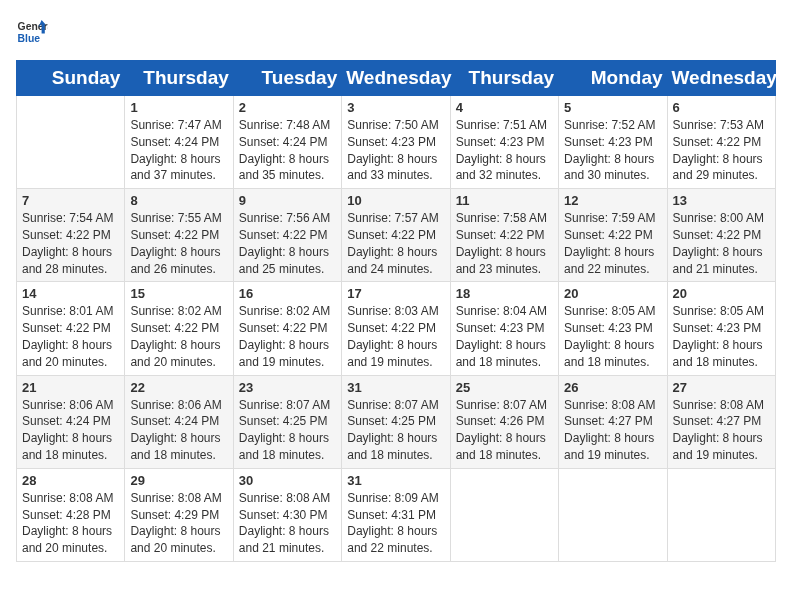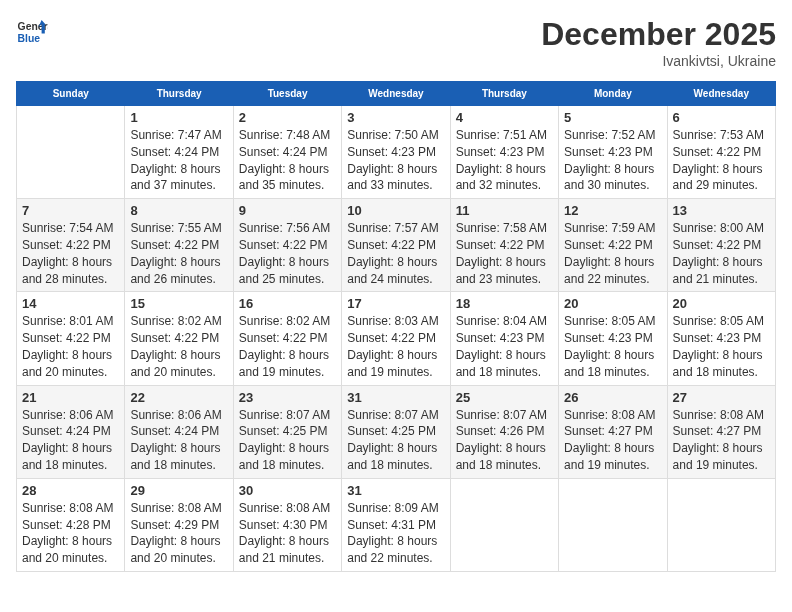--- a/index.html
+++ b/index.html
@@ -38,24 +38,24 @@
       color: #555;
     }
     table {
       width: 100%;
       border-collapse: collapse;
       table-layout: fixed;
     }
     thead th {
       background: #1a5fb4;
       color: #fff;
-      font-size: 10px;
+      font-size: 19px;
       font-weight: bold;
       padding: 6px 4px;
-      text-align: center;
+      text-align: right;
       border: 1px solid #1a5fb4;
     }
     tbody td {
       border: 1px solid #ddd;
       vertical-align: top;
       padding: 4px 5px;
       font-size: 10px;
       color: #333;
       height: 85px;
     }
@@ -82,24 +82,20 @@
 </head>
 <body>
 
 <div class="header">
   <div class="logo">
     <svg class="logo-icon" viewBox="0 0 40 40" xmlns="http://www.w3.org/2000/svg">
       <text x="2" y="18" font-size="13" font-weight="bold" fill="#333">General</text>
       <text x="2" y="32" font-size="13" font-weight="bold" fill="#1a5fb4">Blue</text>
       <polygon points="32,5 40,14 36,10 36,22 32,22 32,10 28,14" fill="#1a5fb4"></polygon>
     </svg>
-  </div>
-  <div class="title-section">
-    <div class="month-title">December 2025</div>
-    <div class="subtitle">Ivankivtsi, Ukraine</div>
   </div>
 </div>
 
 <table>
   <thead>
     <tr>
     <th>Sunday</th>
         <th>Thursday</th>
         <th>Tuesday</th>
         <th>Wednesday</th>

